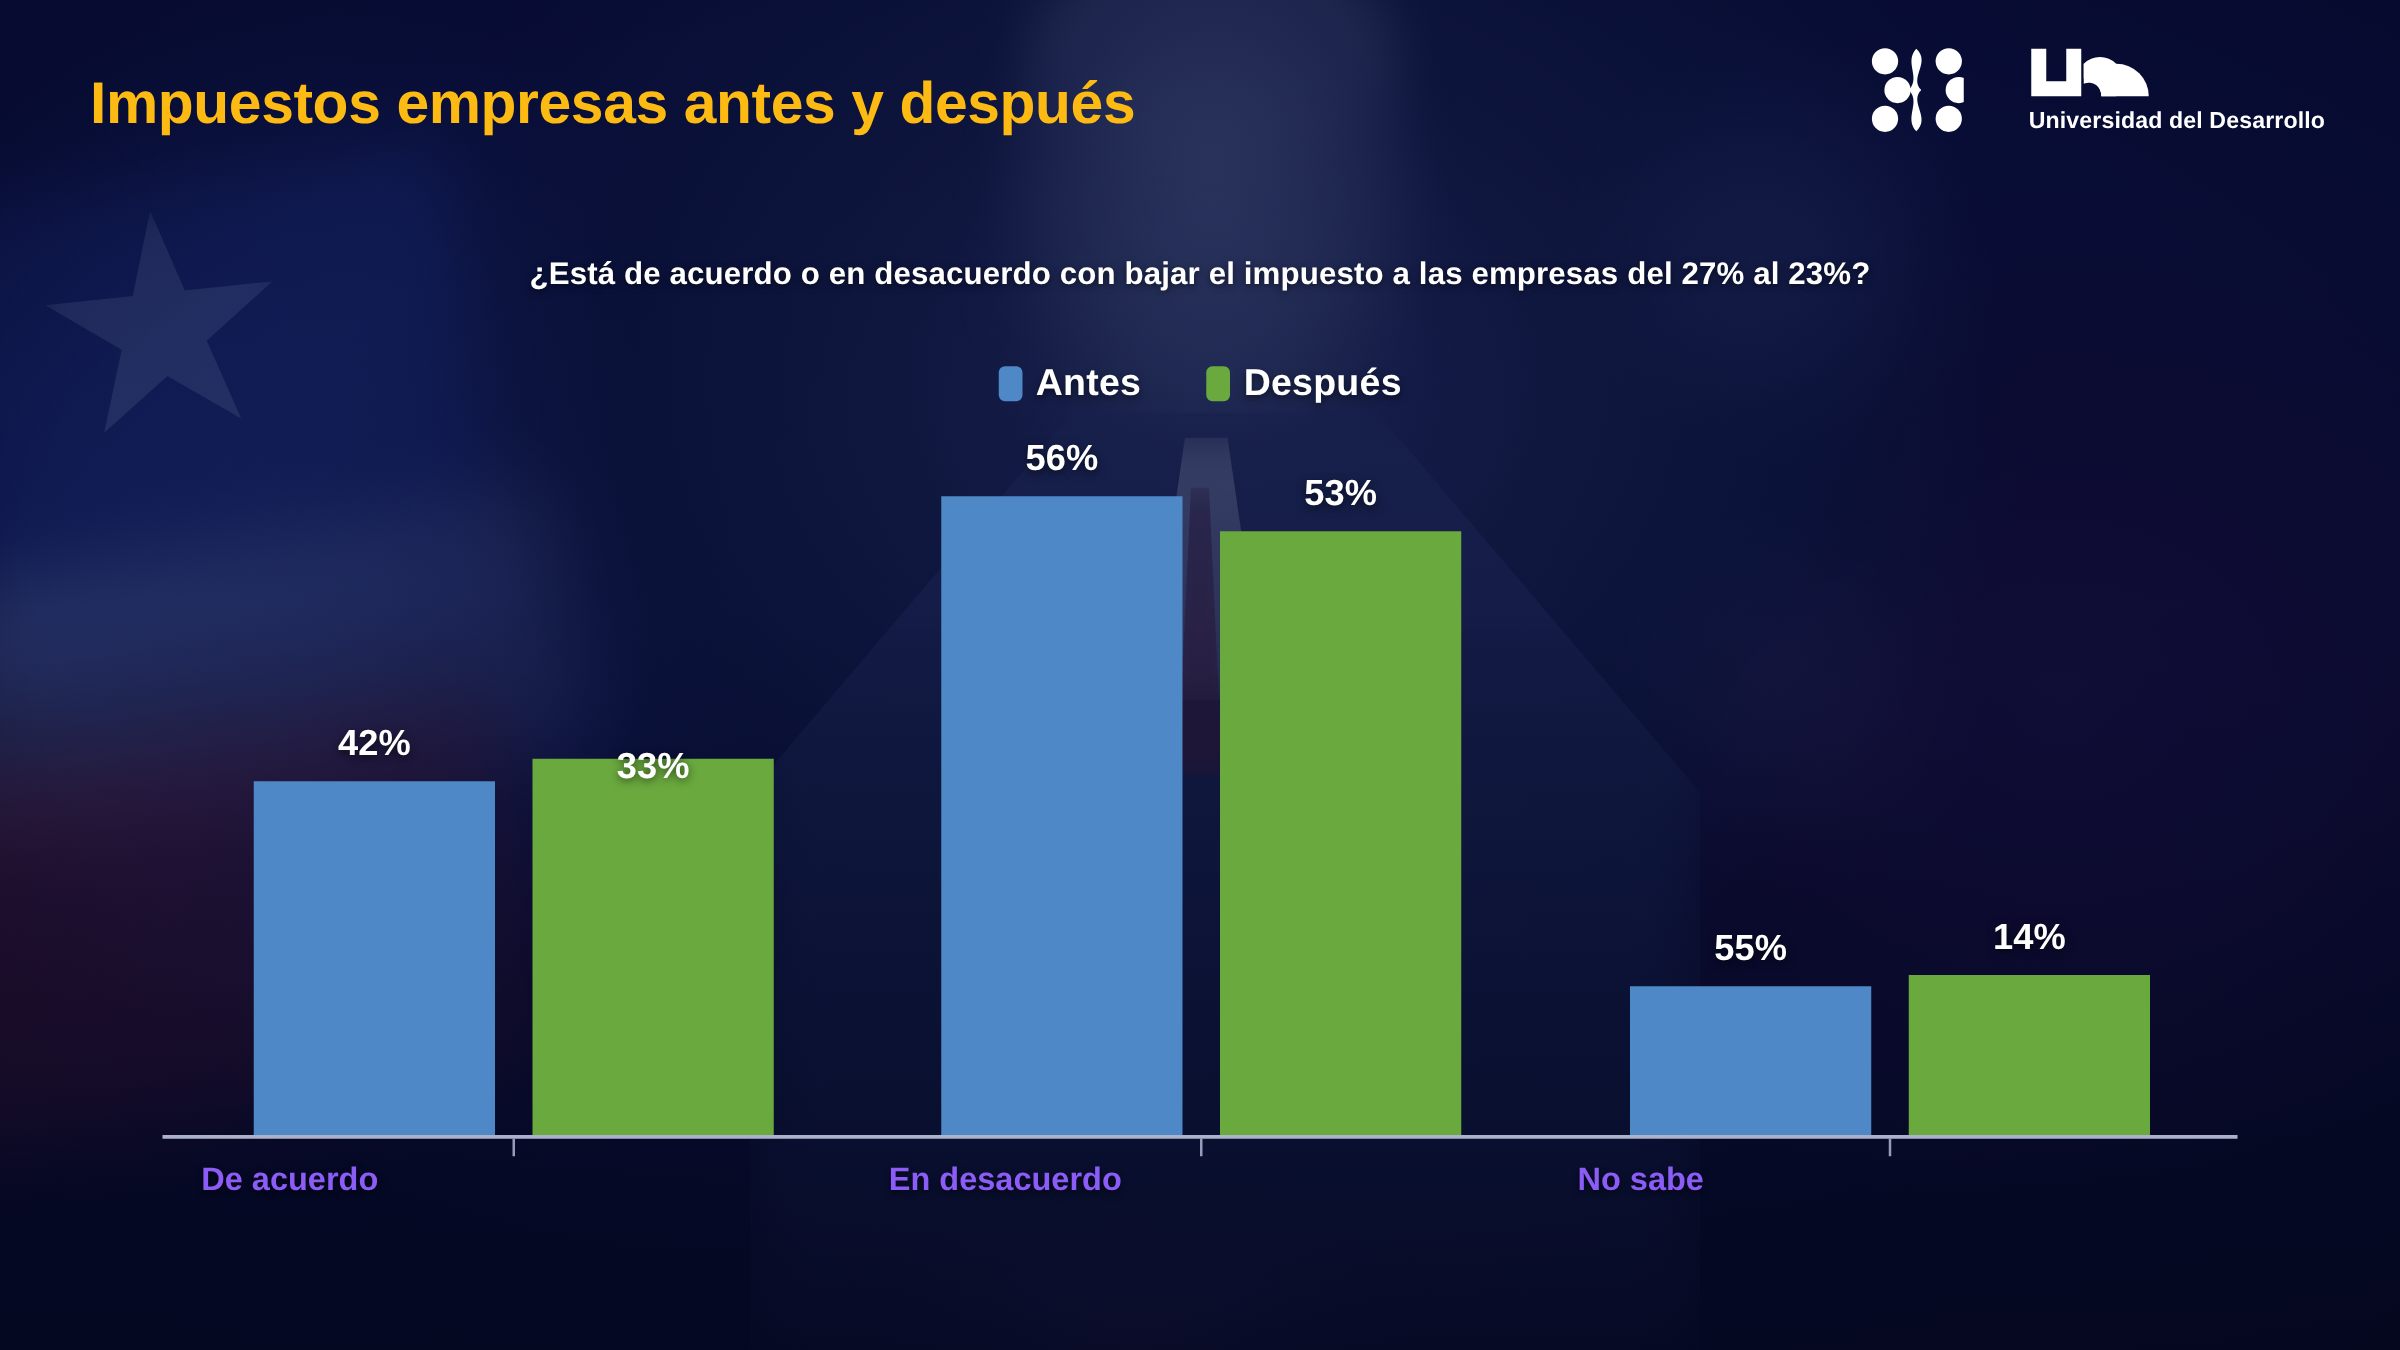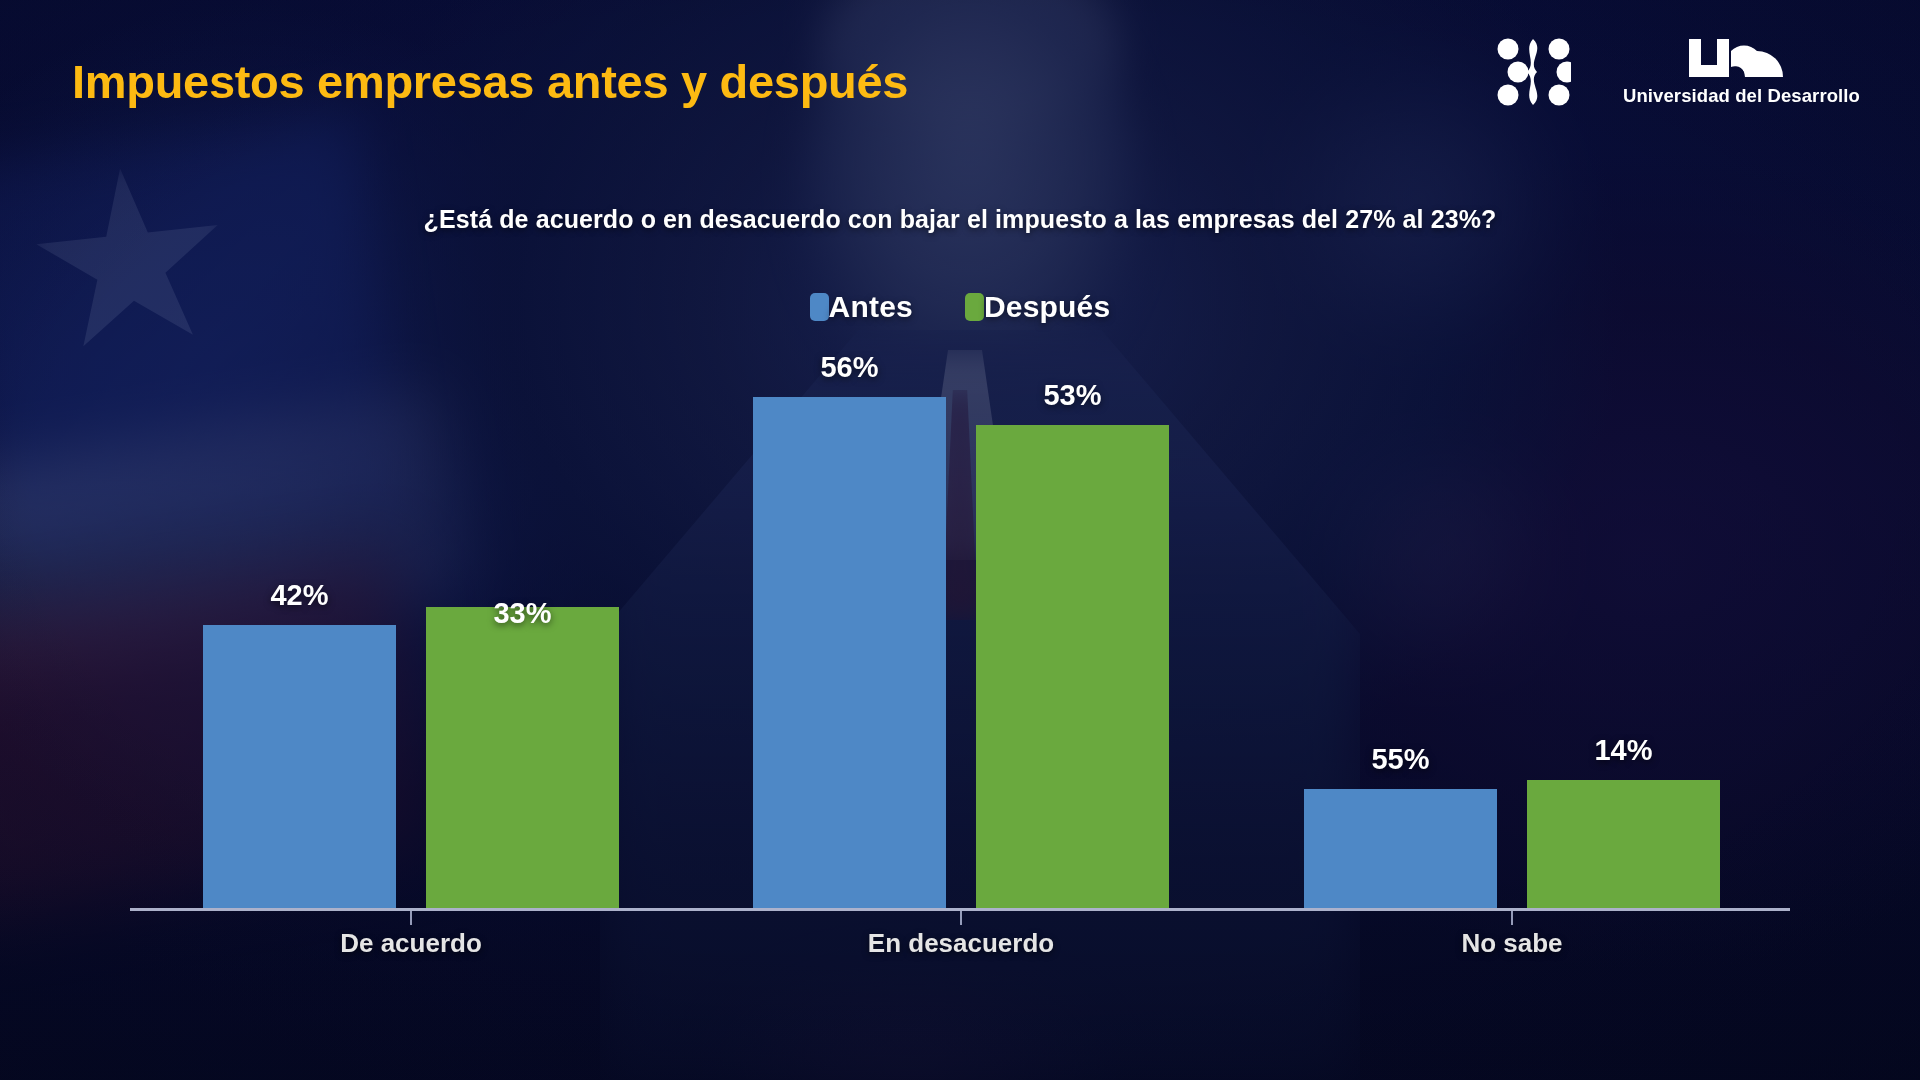--- a/index.html
+++ b/index.html
@@ -115,38 +115,38 @@
 
   .logo-panel { display:flex; align-items:center; gap:14px; }
   .logo-dots { width:74px; height:72px; flex:0 0 auto; }
   .logo-panel-text {
     color:#ffffff; line-height:1.0; font-size:31px; font-weight:600; letter-spacing:.2px;
     display:flex; flex-direction:column; gap:2px;
   }
   .logo-panel-text .l2 { display:flex; align-items:flex-end; }
   .logo-reg { font-size:13px; margin-left:3px; margin-bottom:4px; }
 
-  .logo-udd { display:flex; flex-direction:column; align-items:center; gap:6px; }
+  .logo-udd { display:flex; flex-direction:column; gap:6px; }
   .logo-udd-mark { width:108px; height:42px; }
   .logo-udd-text { color:#ffffff; font-size:18.5px; font-weight:bold; letter-spacing:.1px; white-space:nowrap; }
 
   
   .question {
     position:absolute; left:0; right:0; top:205px;
     text-align:center; color:#ffffff;
     font-size:25px; font-weight:bold; letter-spacing:.1px;
     text-shadow:0 2px 6px rgba(0,0,0,.55);
   }
 
   
   .legend {
     position:absolute; left:0; right:0; top:290px;
     display:flex; justify-content:center; align-items:center; gap:52px;
   }
-  .legend-item { display:flex; align-items:center; }
+  .legend-item { display:flex; align-items:center; gap:11px; }
   .legend-swatch { width:19px; height:28px; border-radius:5px; }
   .legend-label {
     color:#ffffff; font-size:30px; font-weight:bold; letter-spacing:.2px;
     text-shadow:0 2px 6px rgba(0,0,0,.5);
   }
 
   
   .plot { position:absolute; left:0; top:0; width:1920px; height:1080px; }
 
   .axis-line {
@@ -165,22 +165,22 @@
 
   .bar-value {
     position:absolute;
     color:#ffffff; font-size:29px; font-weight:bold;
     text-align:center; text-shadow:0 2px 7px rgba(0,0,0,.6);
     white-space:nowrap;
   }
 
   .cat-label {
     position:absolute; top:928px;
-    color:#e5e5e5; font-size:26px; font-weight:bold;
-    text-align:center; white-space:nowrap;
+    color:#8b5cf6; font-size:26px; font-weight:bold;
+    text-align:left; white-space:nowrap;
     text-shadow:0 2px 6px rgba(0,0,0,.6);
   }
 </style>
 </head>
 <body>
 
 <div id="slide">
 
   <div class="bg-layer bg-base">
     <div class="flag-blue"></div>

